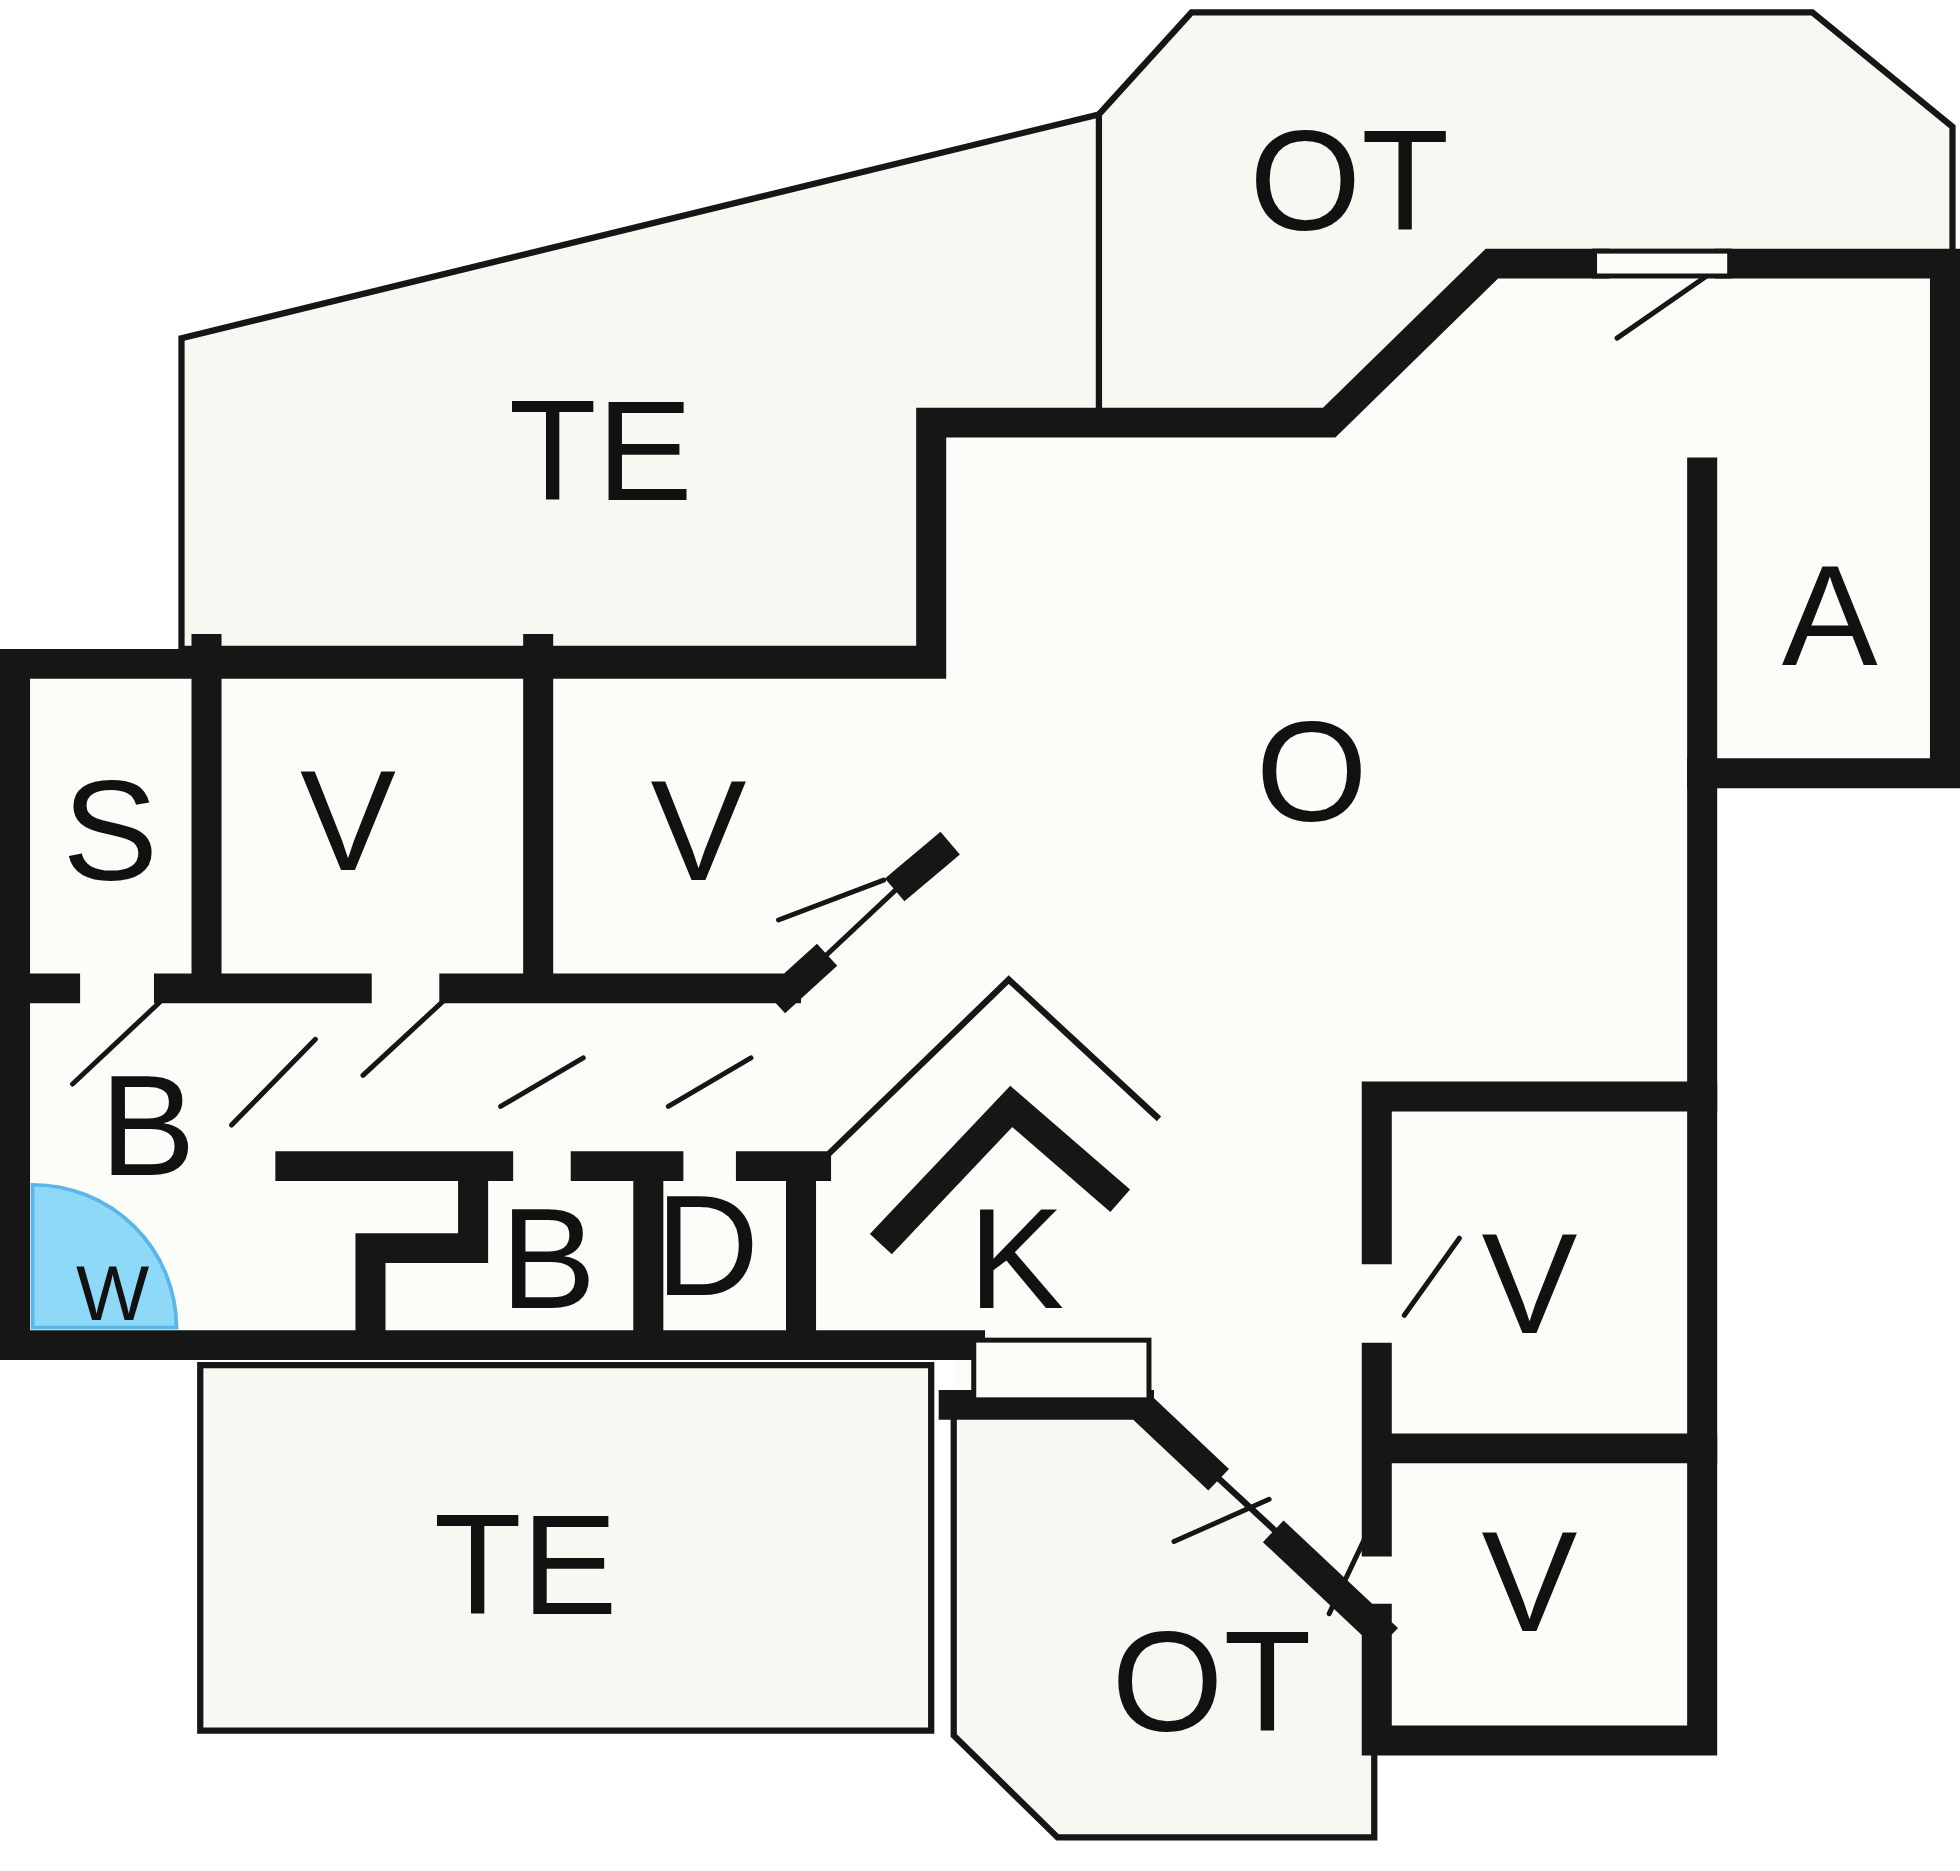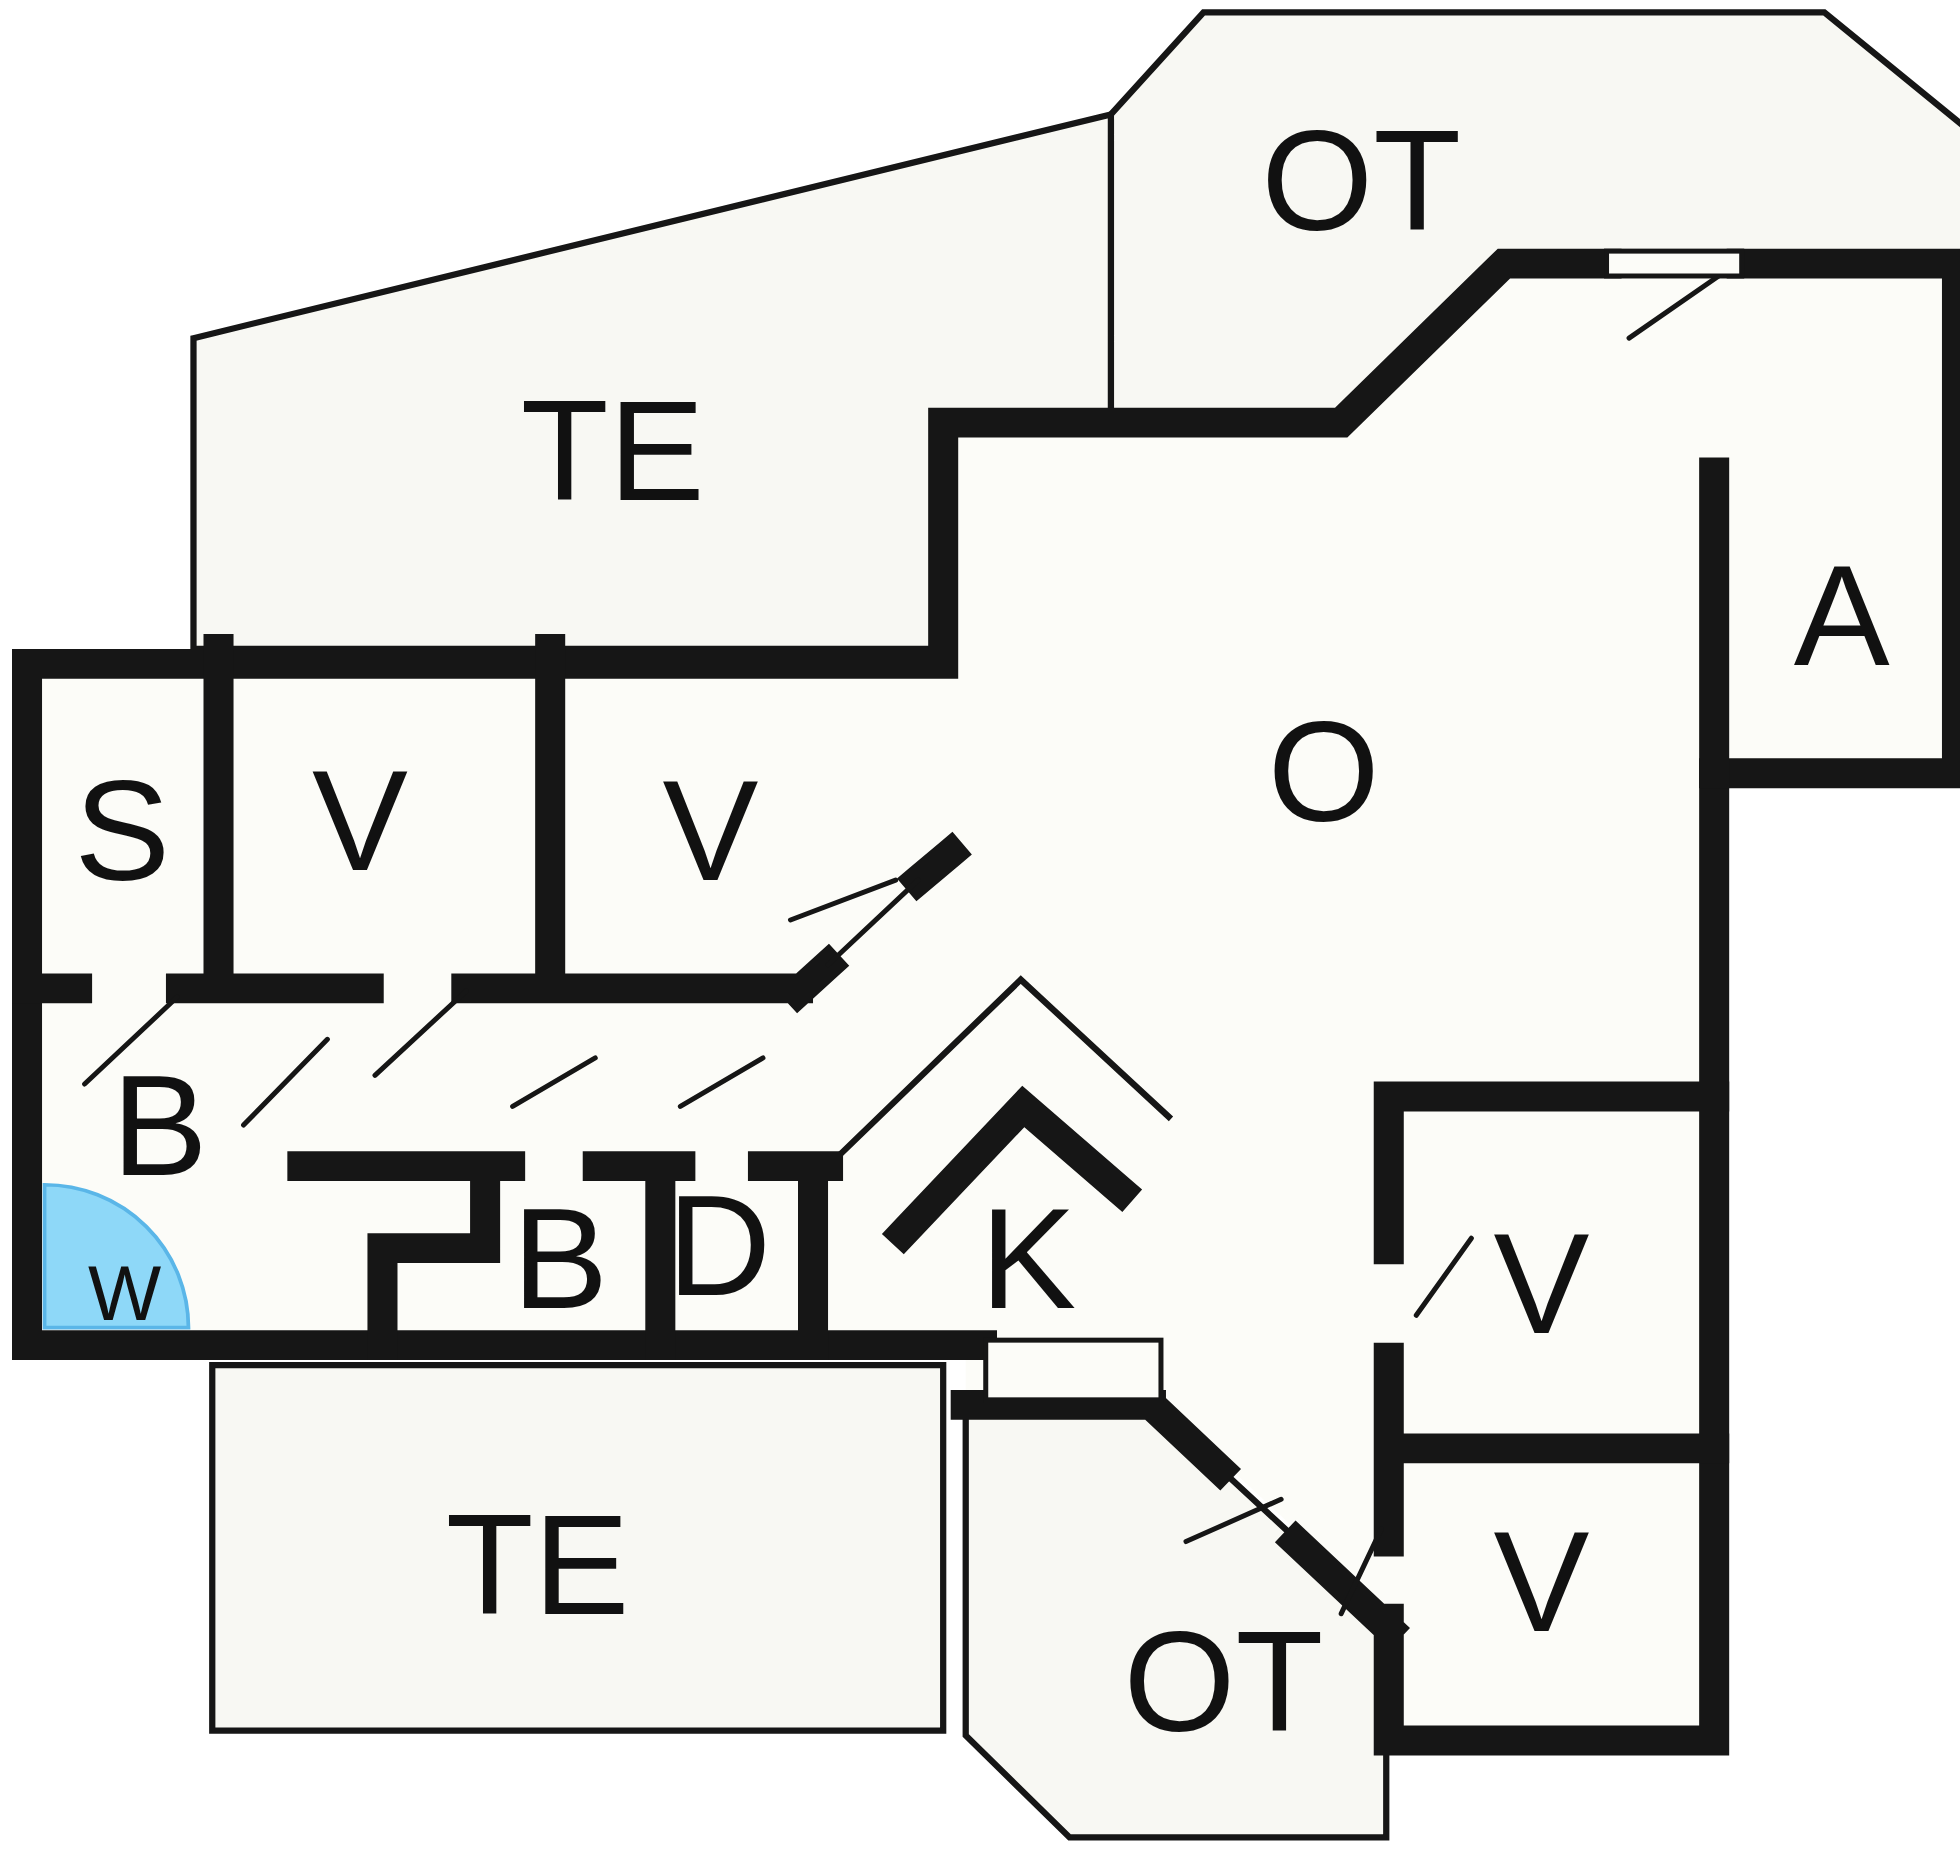--- a/index.html
+++ b/index.html
@@ -1,17 +1,17 @@
 <!DOCTYPE html>
 <html><head>
 <meta charset="utf-8">
 <style>
   html,body{margin:0;padding:0;background:#ffffff;}
   body{width:1960px;height:1871px;position:relative;overflow:hidden;}
-  .plan-wrap{position:absolute;inset:0;padding-left:12px;}
+  .plan-wrap{position:absolute;inset:0;}
   svg{display:block;width:1960px;height:1871px;}
   .terrace{fill:#f8f8f3;stroke:#161616;stroke-width:5;stroke-linejoin:miter;}
   .floor{fill:#fcfcf8;stroke:none;}
   .wall{stroke:#161616;stroke-width:24;fill:none;stroke-linecap:square;stroke-linejoin:miter;}
   .thin{stroke:#161616;stroke-width:5;fill:none;stroke-linejoin:miter;}
   .leaf{stroke:#161616;stroke-width:4;fill:none;stroke-linecap:round;}
   .rect-thin{fill:#fcfcf8;stroke:#161616;stroke-width:4;}
   text{font-family:"Liberation Sans", sans-serif;fill:#111111;}
   .lbl{font-size:115px;text-anchor:middle;}
   .lbl-sm{font-size:62px;text-anchor:middle;}

